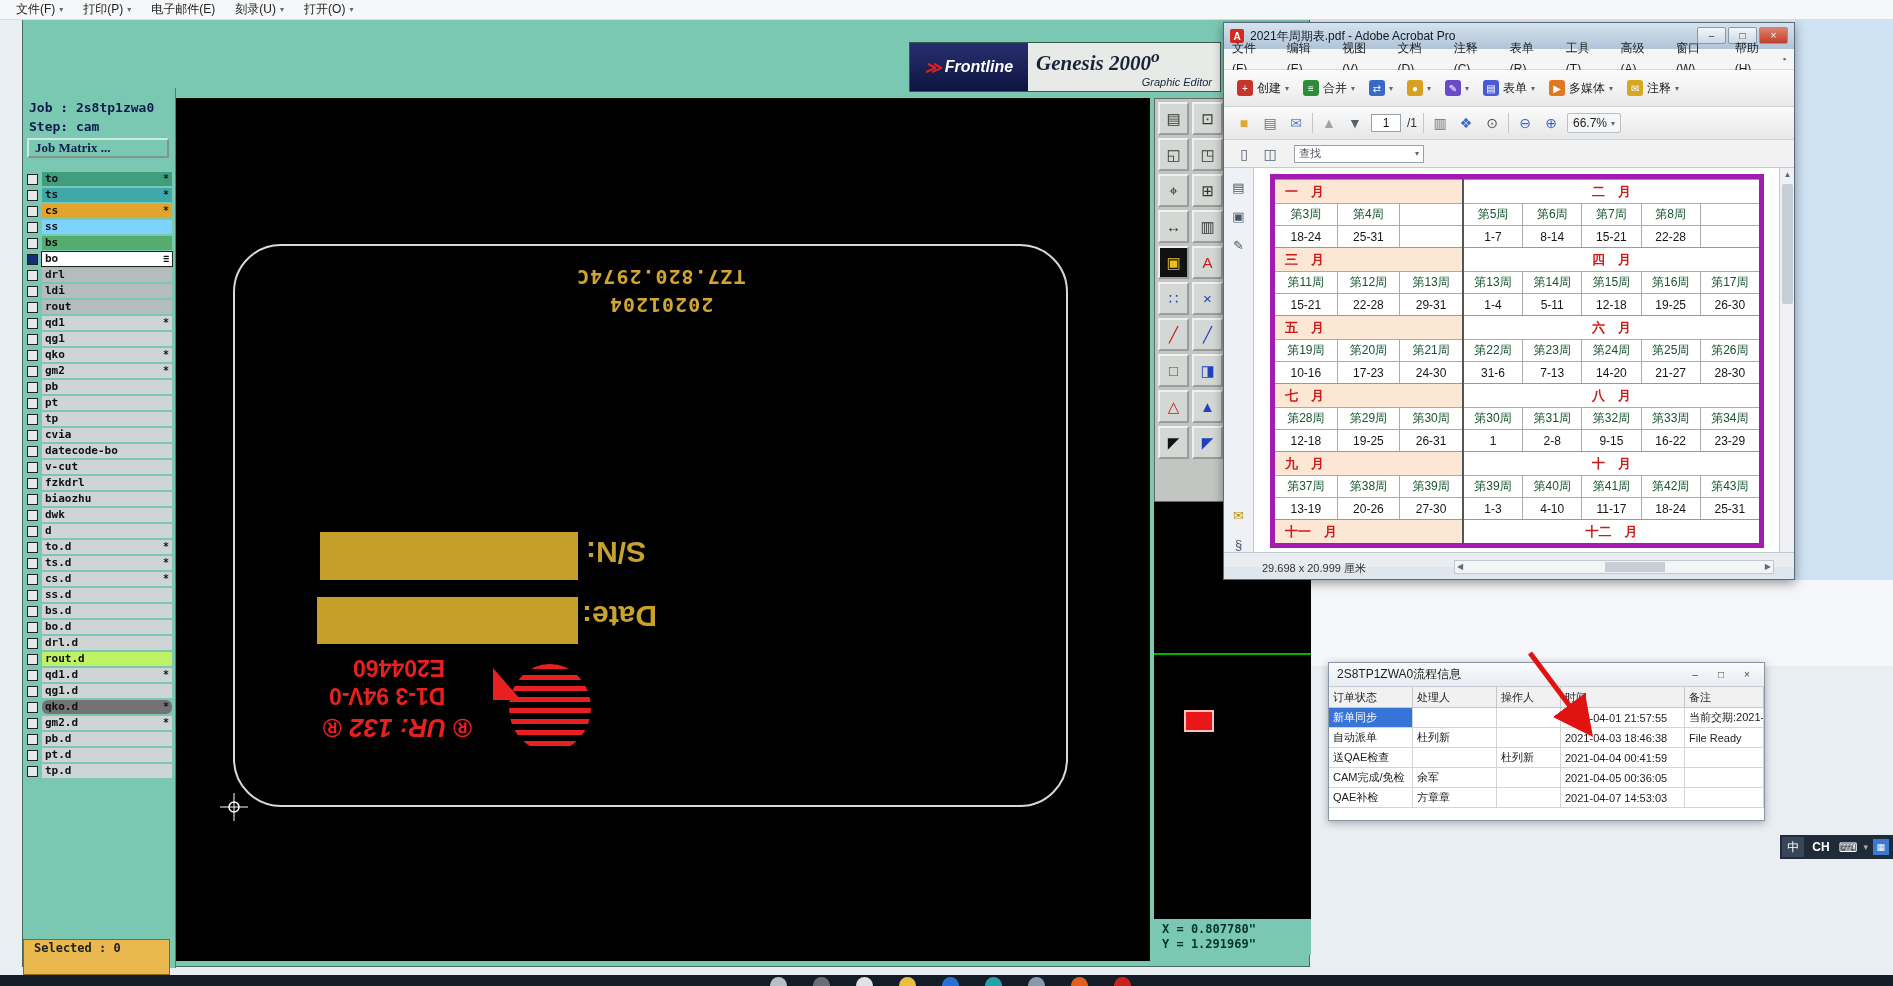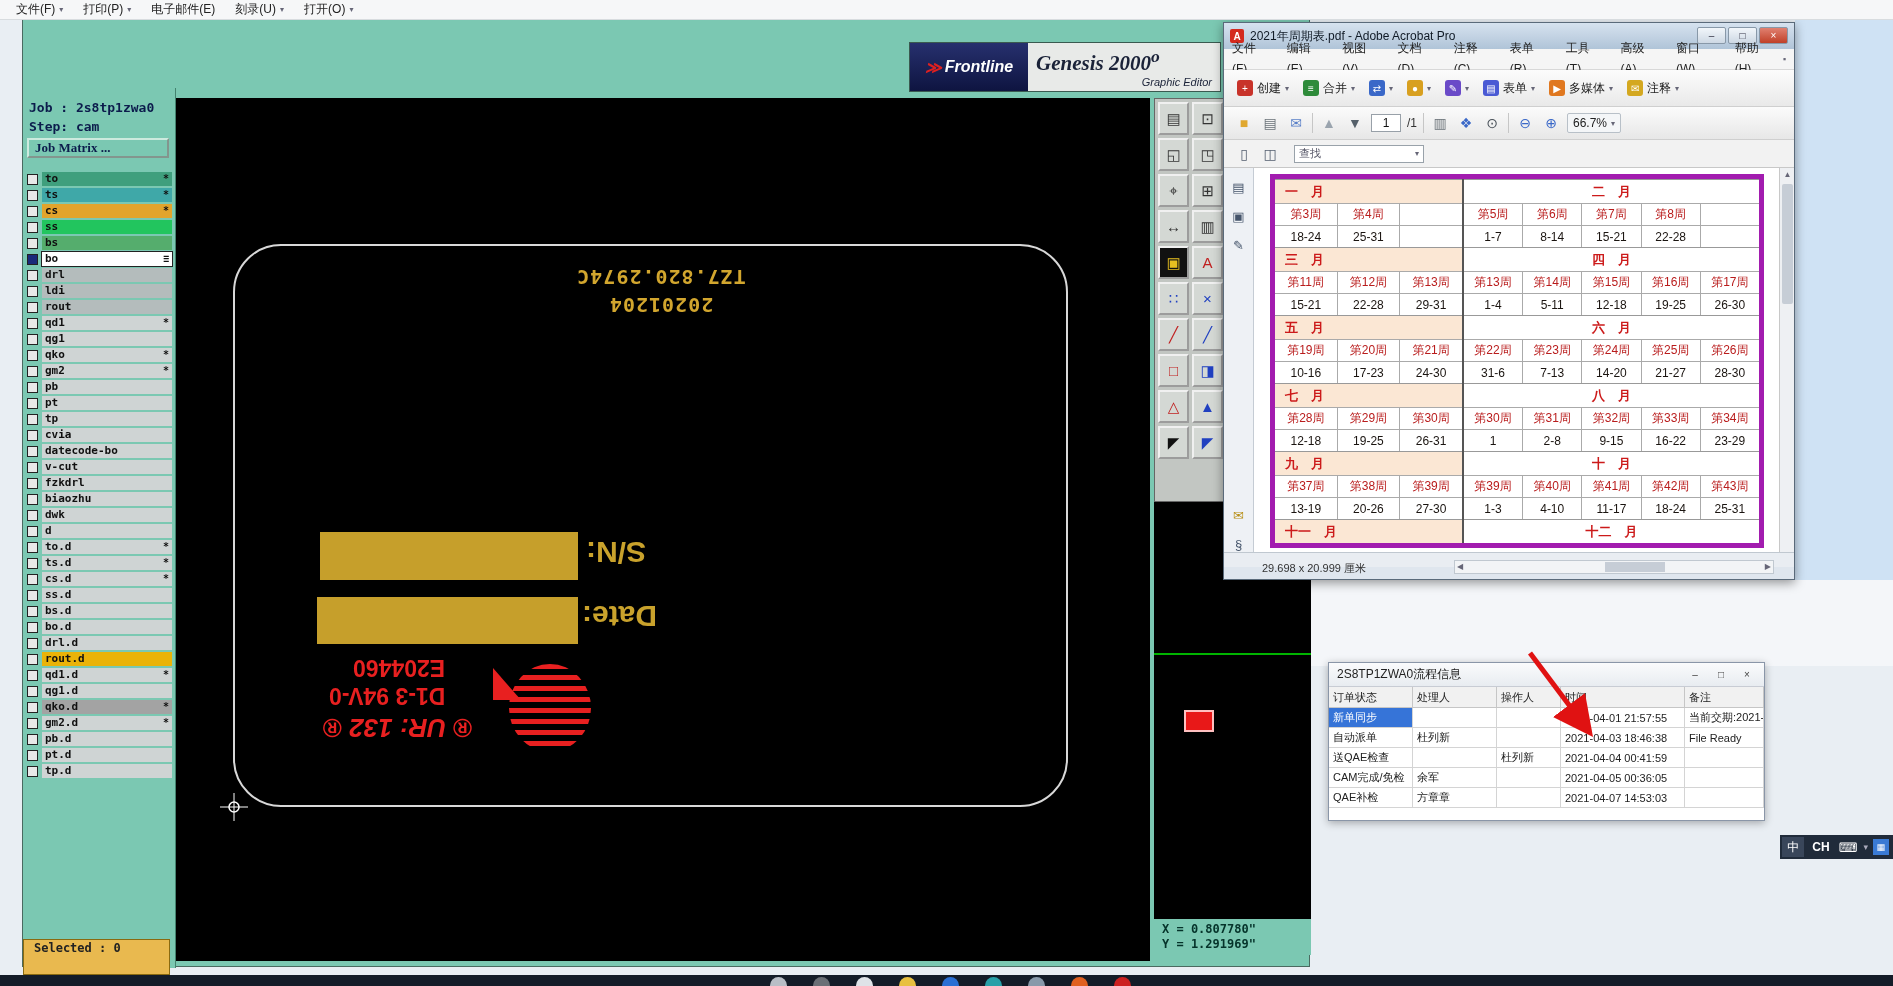--- a/index.html
+++ b/index.html
@@ -161,21 +161,21 @@
   .gl{width:190px;}
   .gr{width:302px;border-left:2px solid #555;}
   .cal-month{height:24px;display:flex;align-items:center;font-weight:bold;font-size:13px;
     color:#cc1a1a;border-top:1px solid #999;}
   .gl .cal-month{background:#fbe7d4;padding-left:10px;}
   .gr .cal-month{justify-content:center;background:#fff;}
   .cal-row{display:flex;height:22px;}
   .cal-cell{flex:1;border-left:1px solid #aaa;border-top:1px solid #aaa;display:flex;
     align-items:center;justify-content:center;font-size:12px;}
   .cal-cell:first-child{border-left:none;}
-  .week .cal-cell{color:#b91c1c;}
+  .week .cal-cell{color:#14532d;}
   .date .cal-cell{color:#1a1410;}
 
   
   #flowwin{position:absolute;left:1328px;top:662px;width:437px;height:159px;background:#fff;
     border:1px solid #8a96a8;box-shadow:0 2px 8px rgba(0,0,0,.3);z-index:3;}
   .f-title{height:24px;background:linear-gradient(#fafbfc,#e8ecf1);border-bottom:1px solid #c8ccd4;
     display:flex;align-items:center;padding-left:8px;font-size:12px;color:#222;}
   .f-btns{margin-left:auto;display:flex;margin-right:4px;}
   .f-btn{width:26px;height:16px;font-size:10px;color:#444;display:flex;align-items:center;justify-content:center;}
   #f-grid{display:grid;grid-template-columns:84px 84px 64px 124px 1fr;font-size:11px;}
@@ -258,21 +258,21 @@
         </div>
         <div class="layer-row">
           <span class="layer-cb"></span>
           <div class="layer-name" style="background: rgb(226, 164, 44);">
             <span>cs</span>
             <span class="layer-mark">*</span>
           </div>
         </div>
         <div class="layer-row">
           <span class="layer-cb"></span>
-          <div class="layer-name" style="background: #22c55e;">
+          <div class="layer-name" style="background: #7dd3fc;">
             <span>ss</span>
           </div>
         </div>
         <div class="layer-row">
           <span class="layer-cb"></span>
           <div class="layer-name" style="background: rgb(85, 173, 109);">
             <span>bs</span>
           </div>
         </div>
         <div class="layer-row">
@@ -427,40 +427,40 @@
           </div>
         </div>
         <div class="layer-row">
           <span class="layer-cb"></span>
           <div class="layer-name" style="background: rgb(207, 212, 212);">
             <span>drl.d</span>
           </div>
         </div>
         <div class="layer-row">
           <span class="layer-cb"></span>
-          <div class="layer-name" style="background: #eab308;">
+          <div class="layer-name" style="background: #bef264;">
             <span>rout.d</span>
           </div>
         </div>
         <div class="layer-row">
           <span class="layer-cb"></span>
           <div class="layer-name" style="background: rgb(207, 212, 212);">
             <span>qd1.d</span>
             <span class="layer-mark">*</span>
           </div>
         </div>
         <div class="layer-row">
           <span class="layer-cb"></span>
           <div class="layer-name" style="background: rgb(207, 212, 212);">
             <span>qg1.d</span>
           </div>
         </div>
         <div class="layer-row">
           <span class="layer-cb"></span>
-          <div class="layer-name" style="background: #a3a3a3;">
+          <div class="layer-name" style="background: #737373; border-radius: 6px;">
             <span>qko.d</span>
             <span class="layer-mark">*</span>
           </div>
         </div>
         <div class="layer-row">
           <span class="layer-cb"></span>
           <div class="layer-name" style="background: rgb(207, 212, 212);">
             <span>gm2.d</span>
             <span class="layer-mark">*</span>
           </div>

